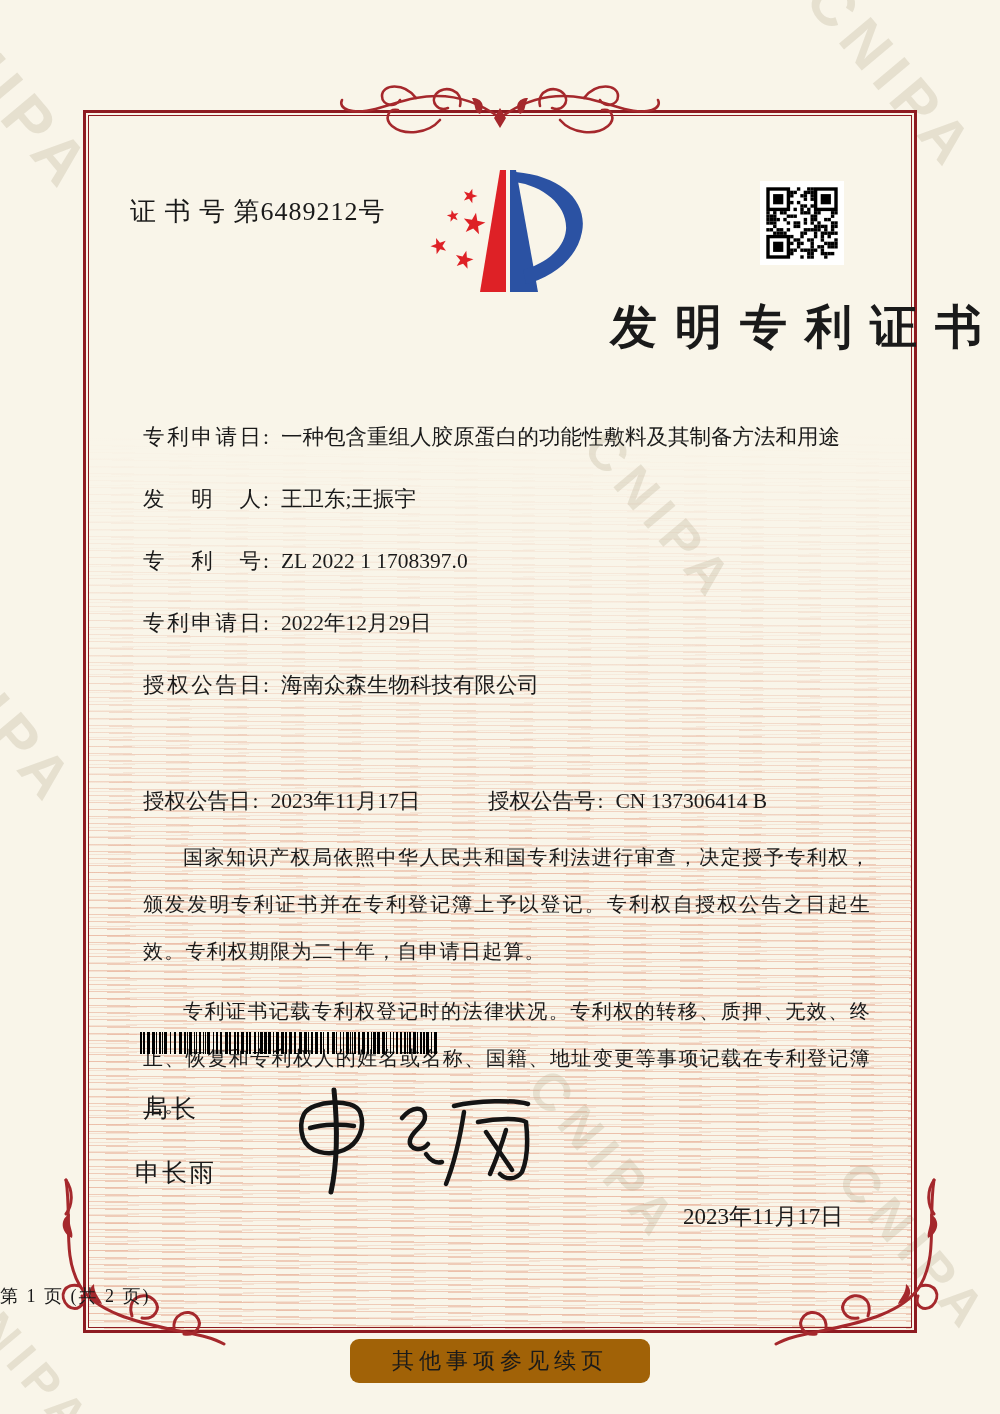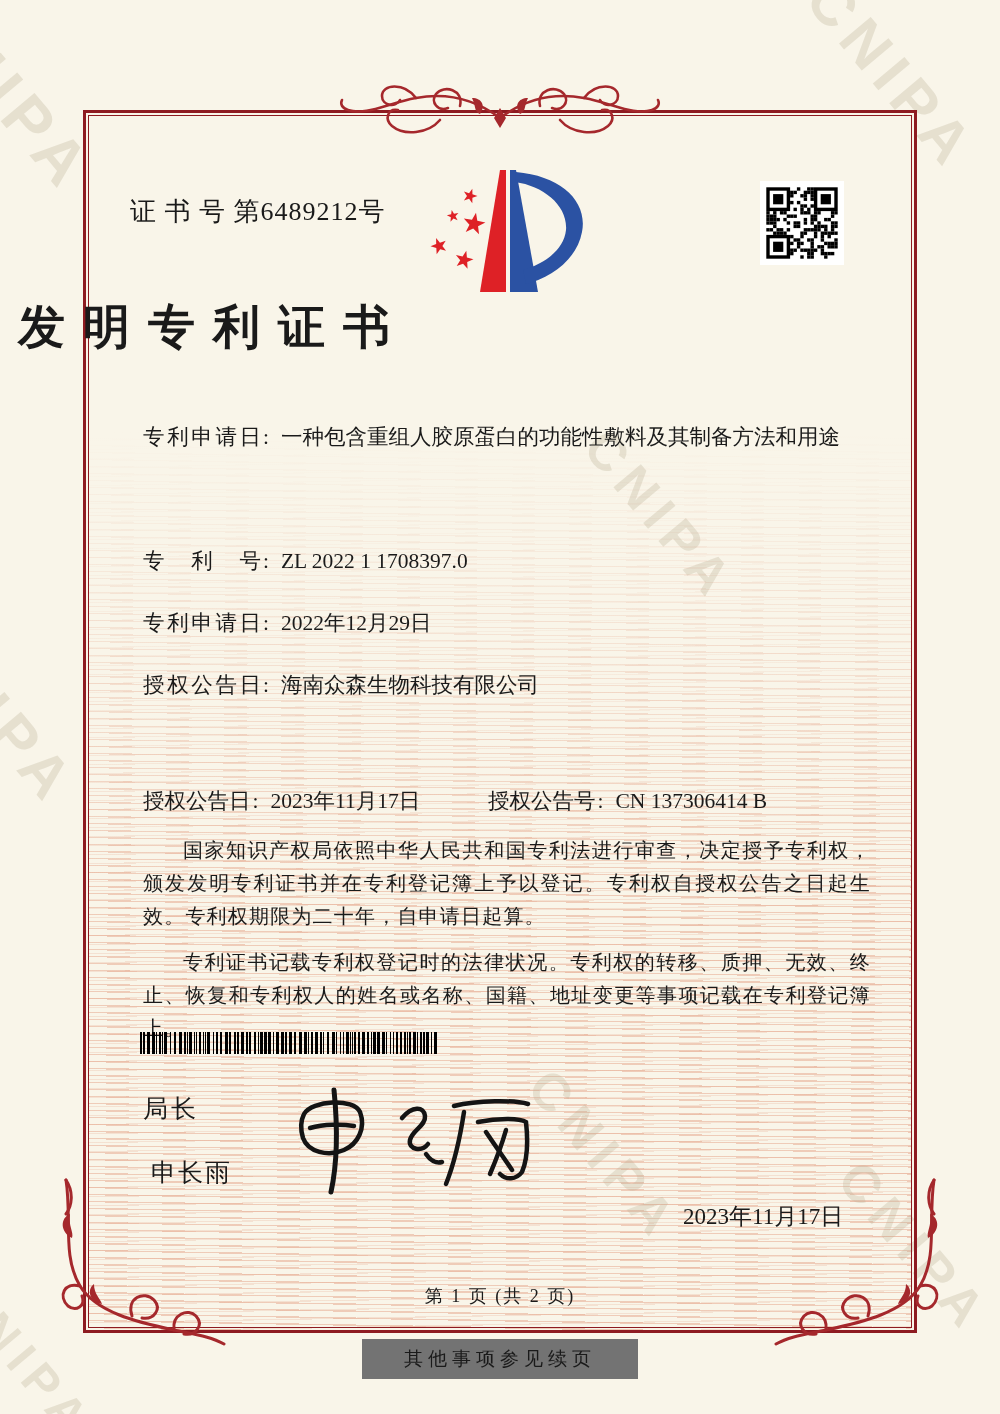--- a/index.html
+++ b/index.html
@@ -29,48 +29,48 @@
     position:absolute;left:83px;top:110px;width:828px;height:1217px;z-index:3;
     border:3px solid #8e1b21;pointer-events:none;
   }
   .frame-inner{position:absolute;left:2px;top:2px;right:2px;bottom:2px;border:1px solid #8e1b21;}
   .ornament{position:absolute;z-index:4;pointer-events:none;}
   
   .cert-no{position:absolute;left:130px;top:184px;z-index:5;font-size:26px;letter-spacing:1px;margin-top:10px;}
   .logo{position:absolute;left:424px;top:164px;z-index:5;}
   .qr{position:absolute;left:760px;top:181px;z-index:5;background:#fff;}
   .title{
-    position:absolute;left:0;right:0;top:296px;z-index:5;text-align:left;
+    position:absolute;left:0;right:0;top:296px;z-index:5;text-align:right;
     font-size:47px;font-weight:bold;letter-spacing:18px;text-indent:18px;
   }
   
   .frow{position:absolute;left:143px;z-index:5;font-size:21.5px;line-height:34px;}
   .flabel{display:inline-block;width:118px;text-align:justify;text-align-last:justify;vertical-align:top;}
   .fcolon{margin-left:2px;vertical-align:top;}
   .fval{margin-left:12px;display:inline-block;vertical-align:top;}
   .addr .fval{width:505px;word-break:break-all;}
   .grant2{position:absolute;left:345px;top:0;white-space:nowrap;}
   
   .bodytext{
     position:absolute;left:143px;top:834px;width:728px;z-index:5;
-    font-size:20px;line-height:33px;text-align:justify;letter-spacing:1.2px;
+    font-size:20px;line-height:47px;text-align:justify;letter-spacing:1.2px;
   }
   .bodytext p{margin:0 0 13px 0;text-indent:2em;}
   
   .barcode{position:absolute;left:140px;top:1032px;z-index:5;}
   .sig-title{position:absolute;left:143px;top:1092px;z-index:5;
     font-family:"Liberation Sans","DejaVu Sans",sans-serif;font-size:25px;letter-spacing:3px;}
-  .sig-name{position:absolute;left:151px;top:1156px;z-index:5;
+  .sig-name{position:absolute;left:135px;top:1156px;z-index:5;
     font-family:Liberation Mono, monospace;font-size:25px;letter-spacing:2px;}
   .signature{position:absolute;left:282px;top:1080px;z-index:5;}
   .issue-date{position:absolute;left:683px;top:1201px;z-index:5;font-size:23px;}
-  .page-info{position:absolute;left:0;right:0;top:1284px;z-index:5;text-align:center;font-size:18px;letter-spacing:2px;}
+  .page-info{position:absolute;left:0;right:0;top:1284px;z-index:5;font-size:18px;letter-spacing:2px;}
   .note-box{
     position:absolute;left:50%;top:1339px;transform:translateX(-50%);z-index:5;
-    background:#737373;padding:7px 42px;font-size:19px;letter-spacing:5px;white-space:nowrap;
+    background:#a16207;padding:7px 42px;font-size:22px;letter-spacing:5px;white-space:nowrap;border-radius:9px;
   }
 </style>
 </head>
 <body>
 
 <div class="page">
 
   <span class="wm" style="left:-45px;top:-25px;font-size:64px">CNIPA</span>
   <span class="wm" style="left:845px;top:-35px;font-size:60px">CNIPA</span>
   <span class="wm" style="left:618px;top:418px;font-size:52px">CNIPA</span>
@@ -300,20 +300,23 @@
       <rect x="47.099999999999994" y="74.3" width="3.4" height="3.4" fill="#000"></rect>
       <rect x="50.49999999999999" y="74.3" width="3.4" height="3.4" fill="#000"></rect>
       <rect x="64.1" y="74.3" width="3.4" height="3.4" fill="#000"></rect>
     </svg>
 
   <div class="title">发明专利证书</div>
 
   <div class="frow" style="top:420px">
     <span class="flabel">专利申请日</span><span class="fcolon">:</span><span class="fval">一种包含重组人胶原蛋白的功能性敷料及其制备方法和用途</span>
   </div>
+  <div class="frow" style="top:482px">
+    <span class="flabel">发明人</span><span class="fcolon">:</span><span class="fval">王卫东;王振宇</span>
+  </div>
   <div class="frow" style="top:544px">
     <span class="flabel">专利号</span><span class="fcolon">:</span><span class="fval">ZL 2022 1 1708397.0</span>
   </div>
   <div class="frow" style="top:606px">
     <span class="flabel">专利申请日</span><span class="fcolon">:</span><span class="fval">2022年12月29日</span>
   </div>
   <div class="frow" style="top:668px">
     <span class="flabel">授权公告日</span><span class="fcolon">:</span><span class="fval">海南众森生物科技有限公司</span>
   </div>
   <div class="frow" style="top:784px;width:730px">

